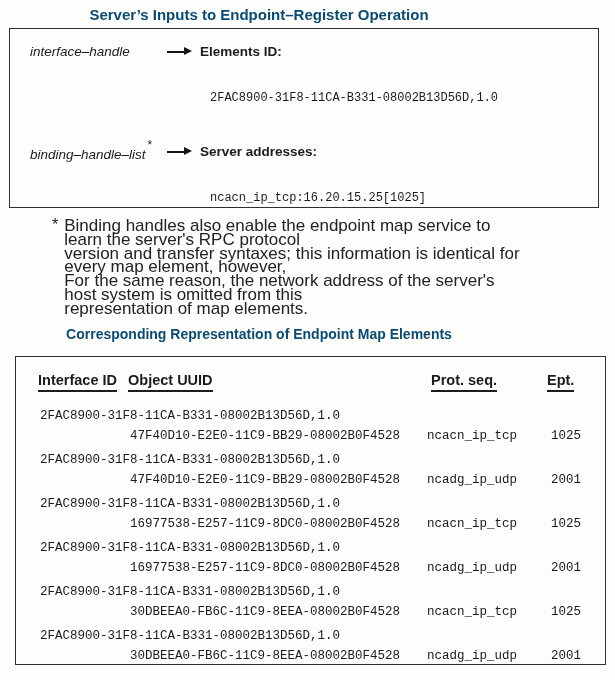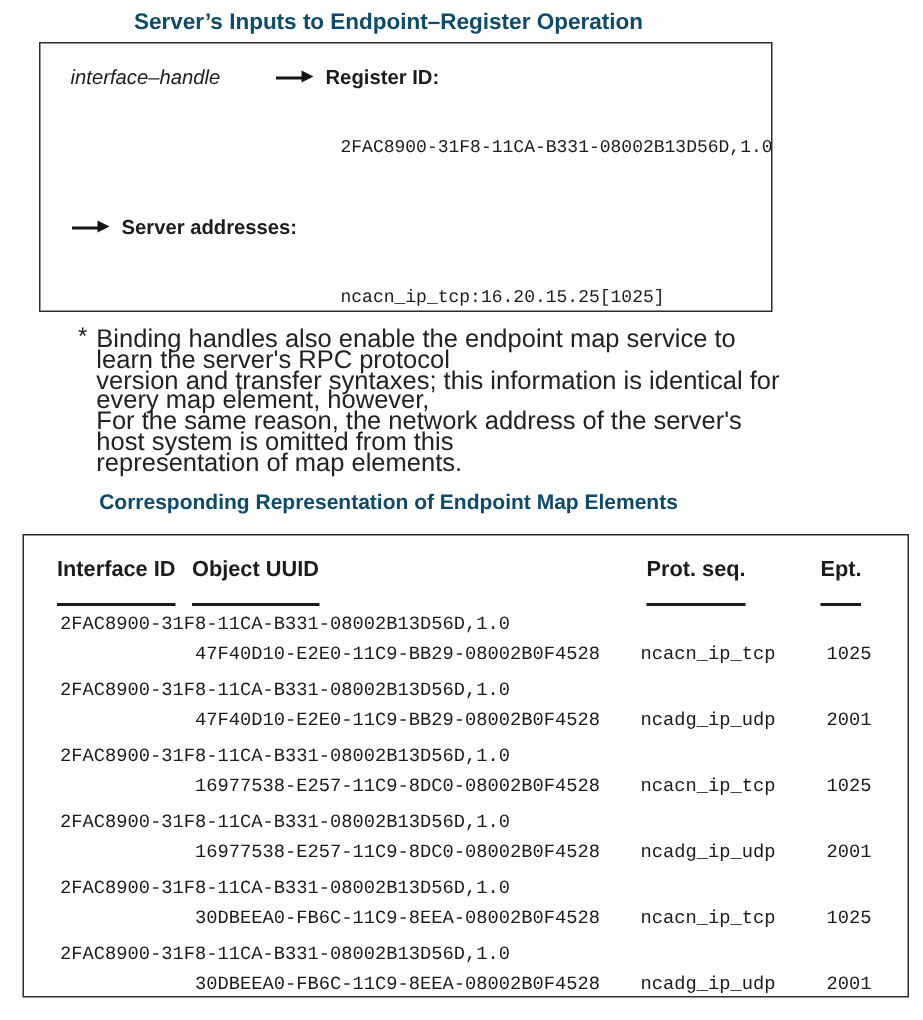--- a/index.html
+++ b/index.html
@@ -20,22 +20,22 @@
     color: #0c4a6e;
   }
   .t1 { top: 6px; font-size: 15px; }
   .t2 { top: 326px; font-size: 14px; }
 
   .box {
     position: absolute;
     border: 1.5px solid #2e2e2e;
   }
   .box1 {
-    left: 26px; top: 28px;
-    width: 489px; height: 180px;
+    left: 9px; top: 28px;
+    width: 590px; height: 180px;
     padding: 14px 0 0 20px;
     overflow: hidden;
   }
   .box2 {
     left: 15px; top: 356px;
     width: 591px; height: 309px;
     overflow: hidden;
   }
 
   
@@ -79,21 +79,21 @@
   .footnote { position: absolute; left: 52px; top: 219px; width: 478px; display: flex; }
   .fn-marker { font-size: 16px; line-height: 12px; margin-right: 6px; flex: none; }
   .fn-text { font-size: 17px; line-height: 13.8px; color: #222; }
 
   
   .th {
     position: absolute;
     top: 15px;
     font-size: 14.5px;
     font-weight: 700;
-    padding-bottom: 14px;
+    padding-bottom: 2px;
     border-bottom: 2px solid #1c1c1c;
     white-space: nowrap;
   }
   .th-if  { left: 22px; }
   .th-ou  { left: 112px; }
   .th-ps  { left: 415px; }
   .th-ep  { left: 531px; }
 
   .trows { position: absolute; top: 50px; left: 24px; right: 0; }
   .trow { margin-bottom: 4px; }
@@ -110,29 +110,30 @@
 <div>
 
   <div class="fig-title t1">Server’s Inputs to Endpoint–Register Operation</div>
 
   <div class="box box1">
 
     <div>
       <div class="entry-head">
         <span class="param">interface–handle</span>
         <span class="arrow"></span>
-        <span class="elabel">Register ID:</span>
+        <span class="elabel">Elements ID:</span>
       </div>
       <div class="evalues">
         <div>2FAC8900-31F8-11CA-B331-08002B13D56D,1.0</div>
       </div>
     </div>
 
     <div class="e2">
       <div class="entry-head">
+        <span class="param"><span>binding–handle–list</span><sup>*</sup></span>
         <span class="arrow"></span>
         <span class="elabel">Server addresses:</span>
       </div>
       <div class="evalues">
         <div>ncacn_ip_tcp:16.20.15.25[1025]</div>
         
       </div>
     </div>
 
   </div>

